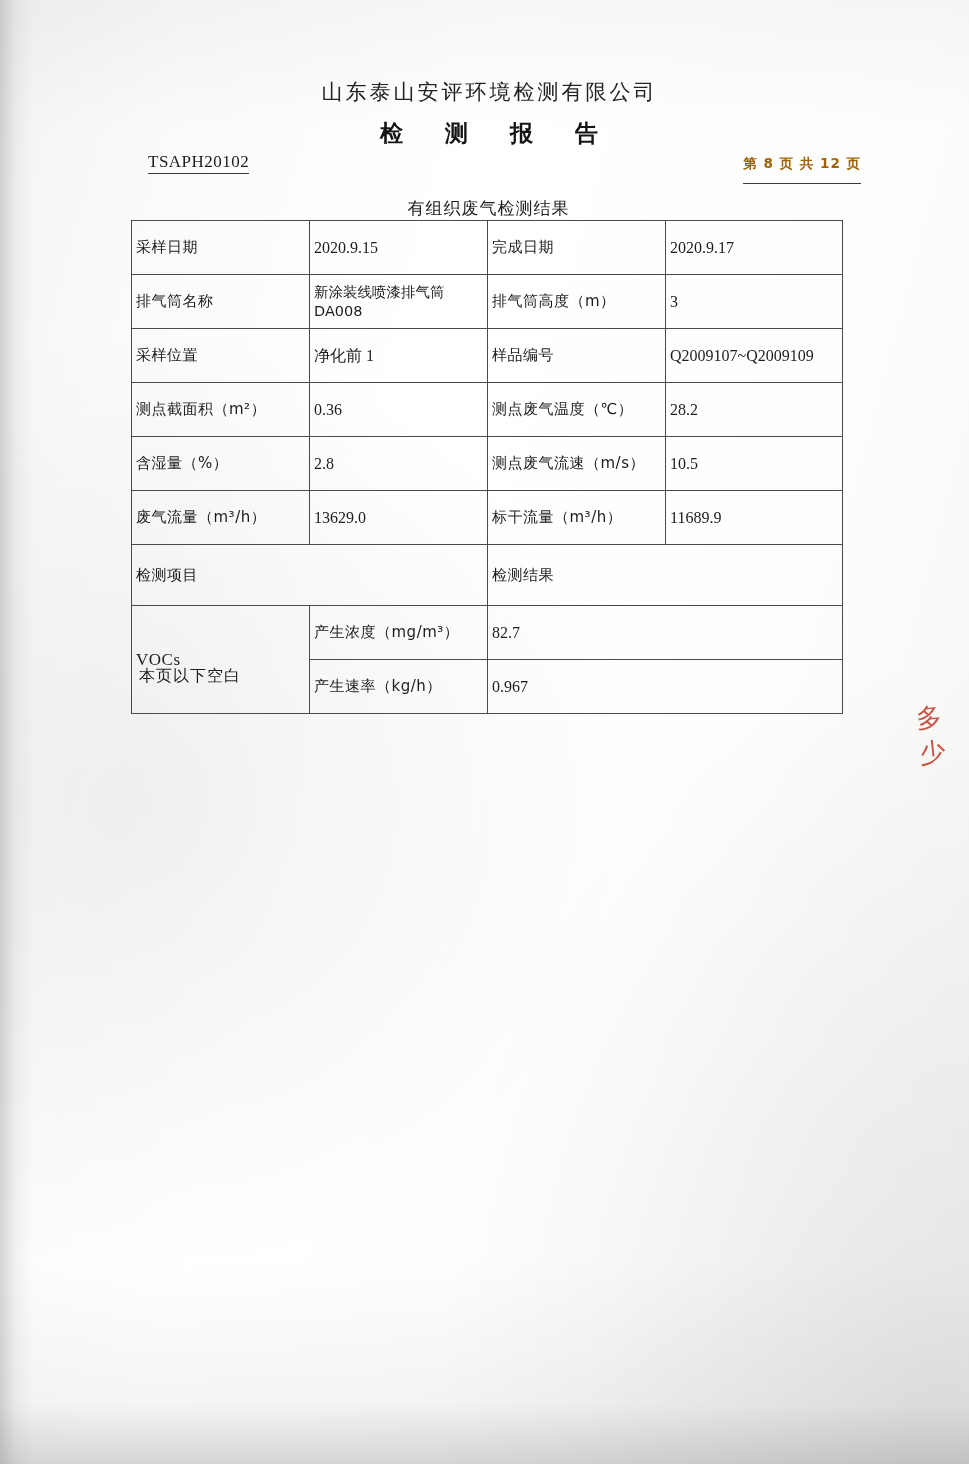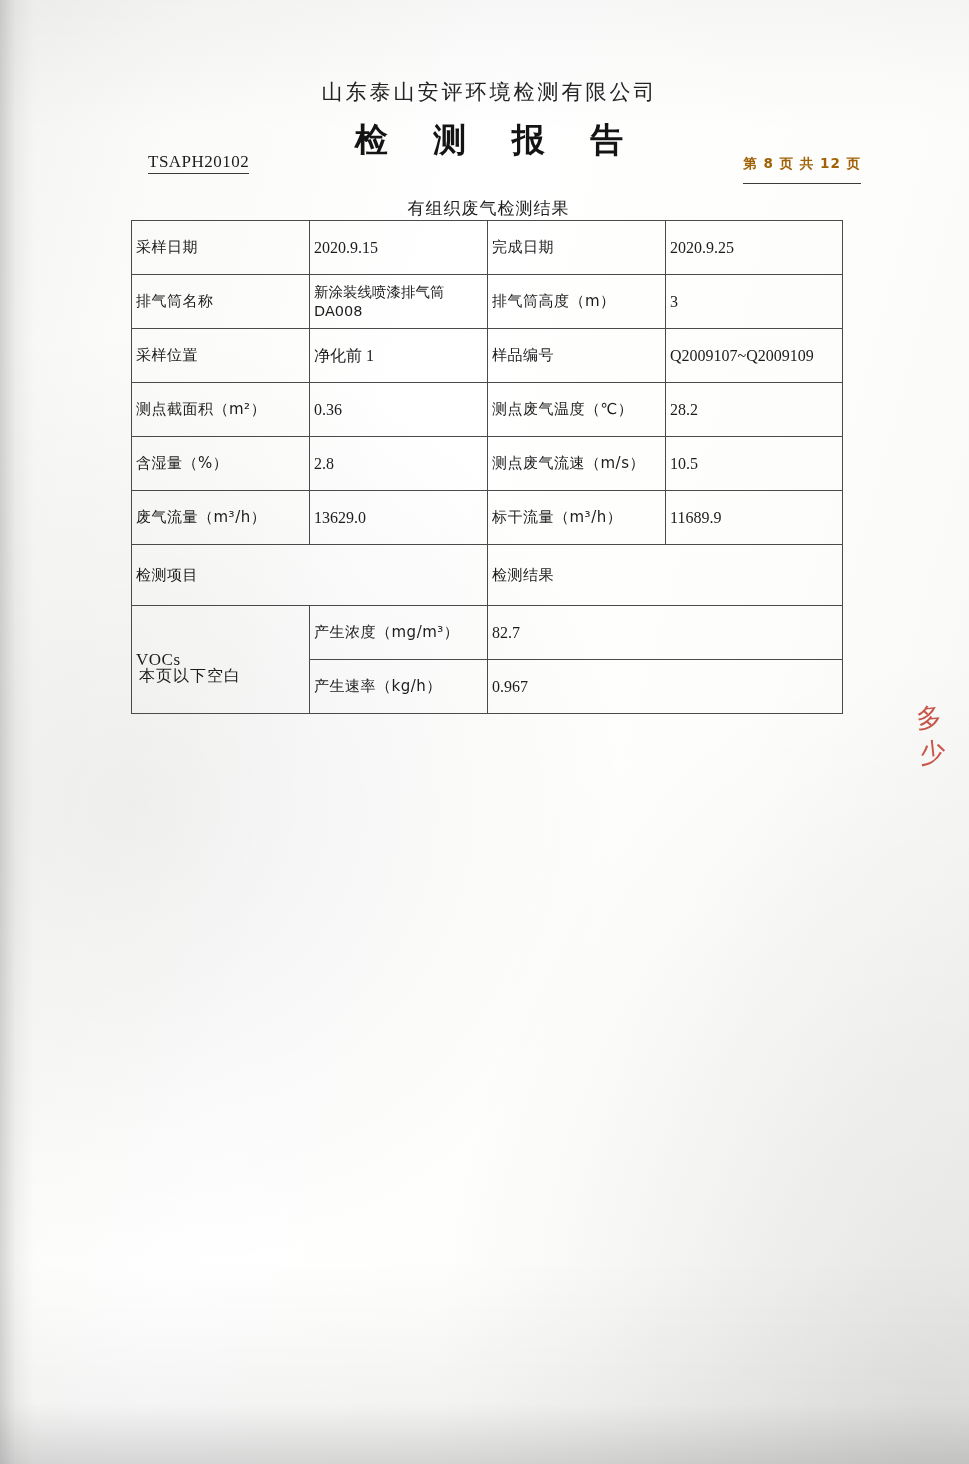--- a/index.html
+++ b/index.html
@@ -65,21 +65,21 @@
     letter-spacing: 3px;
     color: #232323;
     padding-left: 10px;
   }
   .report-title {
     position: absolute;
     left: 0; right: 0;
     top: 118px;
     text-align: center;
     font-family: "DejaVu Sans", "Liberation Sans", sans-serif;
-    font-size: 33px;
+    font-size: 23px;
     font-weight: bold;
     letter-spacing: 17px;
     color: #141414;
     padding-left: 26px;
   }
 
   .report-no {
     position: absolute;
     left: 116px;
     top: 152px;
@@ -205,21 +205,21 @@
       <col style="width:178px">
       <col style="width:178px">
       <col style="width:178px">
       <col style="width:177px">
     </colgroup>
     <tbody>
       <tr>
         <td class="label">采样日期</td>
         <td class="num">2020.9.15</td>
         <td class="label">完成日期</td>
-        <td class="num">2020.9.25</td>
+        <td class="num">2020.9.17</td>
       </tr>
       <tr>
         <td class="label">排气筒名称</td>
         <td class="stack">新涂装线喷漆排气筒 DA008</td>
         <td class="label">排气筒高度（m）</td>
         <td class="num">3</td>
       </tr>
       <tr>
         <td class="label">采样位置</td>
         <td class="num">净化前 1</td>

